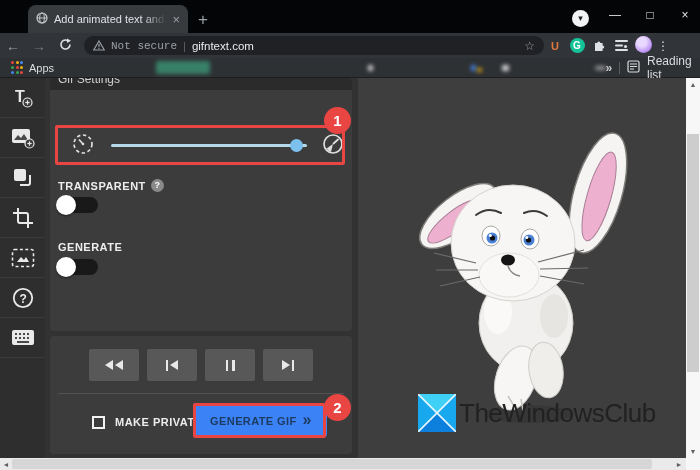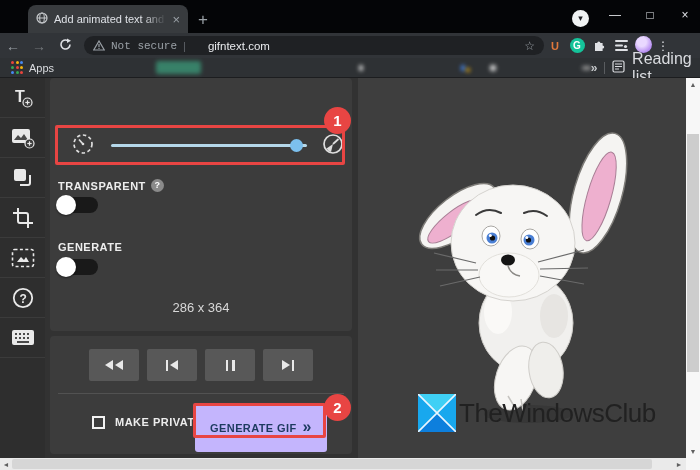--- a/index.html
+++ b/index.html
@@ -21,39 +21,39 @@
   .winctl { top:8px; color:#dfe1e5; font-size:12px; width:20px; text-align:center; }
 
   #toolbar { left:0; top:33px; width:700px; height:25px; background:#313438;
              display:flex; align-items:center; }
   .navbtn { font-size:14px; width:26px; text-align:center; }
   #addressbar { width:460px; height:19px; background:#1f2124; border-radius:10px;
                 display:flex; align-items:center; padding:0 9px; gap:6px; margin-left:6px; }
   #warn-icon svg { display:block; }
   #not-secure { color:#9aa0a6; font-size:11px;font-family:Liberation Mono, monospace; }
   .addr-sep { color:#5f6368; font-size:11px; }
-  #url { color:#e8eaed; font-size:11.5px;margin-left:16px; }
+  #url { color:#e8eaed; font-size:11.5px; }
   #addr-star { margin-left:auto; color:#9aa0a6; font-size:12px; }
   .ext { width:22px; text-align:center; font-size:11px; font-weight:bold; }
   #ext-media { display:flex; align-items:center; justify-content:center; }
   #avatar { width:17px; height:17px; border-radius:50%;
             background:radial-gradient(circle at 40% 35%, #e9d8ff 0 30%, #b78ef2 70%); }
   #menu-dots { color:#dfe1e5; font-size:12px; width:18px; text-align:center; }
 
   #bookmarksbar { left:0; top:58px; width:700px; height:20px; background:#2e3134;
                   display:flex; align-items:center; border-bottom:1px solid #1c1d1f; }
   #apps-icon { width:13px; height:13px; display:grid; grid-template-columns:repeat(3,1fr);
                gap:1.5px; margin:0 6px 0 11px; }
   #apps-icon i { border-radius:50%; width:3px; height:3px; display:block; }
   #apps-label { color:#dadce0; font-size:11px; }
   .blurblob { filter:blur(2px); border-radius:2px; }
   #bm-right { margin-left:auto; display:flex; align-items:center; gap:7px; padding-right:8px; }
   #bm-overflow { color:#c7cacd; font-size:12px; font-weight:bold; }
   .bm-sep { width:1px; height:12px; background:#5a5d60; }
-  #reading-list-label { color:#dadce0; font-size:16px; }
+  #reading-list-label { color:#dadce0; font-size:12px; }
 
   
   #page { left:0; top:78px; width:700px; height:392px; background:#323232; }
   #side-toolbar { left:0; top:0; width:45px; height:380px; background:#2e2e2e; }
   .tool { width:45px; height:40px; display:flex; align-items:center; justify-content:center;
           border-bottom:1px solid #3b3b3b; }
   .tool svg { display:block; }
 
   .card { position:absolute; background:#3c3c3c; border-radius:4px; }
   #card-settings { left:50px; top:0; width:302px; height:253px; }
@@ -92,22 +92,22 @@
            border-right:8px solid #e9e9e9; }
   .tri-r { width:0; height:0; border-top:5px solid transparent; border-bottom:5px solid transparent;
            border-left:8px solid #e9e9e9; }
   .bar-v { width:2.5px; height:11px; background:#e9e9e9; }
   #actions-divider { position:absolute; left:8px; top:57px; width:286px; height:1px; background:#525252; }
   #private-row { position:absolute; left:0; top:66px; width:302px; height:40px;
                  display:flex; align-items:center; }
   #private-checkbox { width:13px; height:13px; border:2px solid #f2f2f2; margin-left:42px;
                       background:transparent; }
   #make-private-label { margin-left:10px; }
-  #generate-btn { position:absolute; left:145px; top:68px; width:132px; height:48px;
-                  background:#c4b5fd; border:none; border-radius:3px; color:#1d3a5f;
+  #generate-btn { position:absolute; left:145px; top:68px; width:132px; height:33px;
+                  background:#3b82f6; border:none; border-radius:3px; color:#1d3a5f;
                   font-family:"Liberation Sans",sans-serif; font-size:11px; font-weight:bold;
                   letter-spacing:.4px; display:flex; align-items:center; justify-content:center; gap:6px; }
   #generate-btn .chev { font-size:16px; font-weight:bold; margin-top:-2px; }
 
   
   .ann-rect { position:absolute; border:3px solid #e84543; border-radius:2px; z-index:6; pointer-events:none; }
   #ann-rect-1 { left:55px; top:47px; width:290px; height:40px; }
   #ann-rect-2 { left:193px; top:325px; width:133px; height:35px; }
   .ann-circle { position:absolute; width:27px; height:27px; border-radius:50%; background:#e84543;
                 color:#fff; font-size:15px; font-weight:bold; text-align:center; line-height:27px; z-index:7; }
@@ -287,20 +287,23 @@
               <rect x="8" y="8" width="2" height="2"></rect>
               <rect x="12" y="8" width="2" height="2"></rect>
               <rect x="16" y="8" width="2" height="2"></rect>
               <rect x="6" y="12" width="12" height="2"></rect>
             </g>
           </svg>
       </div>
     </div>
 
     <div class="card" id="card-settings">
+      <div id="panel-header">
+        <span>Gif Settings</span>
+      </div>
       <div id="speed-row">
         <span id="slow-icon">
           <svg width="24" height="24" viewBox="0 0 24 24">
               <circle cx="12" cy="12" r="9" fill="none" stroke="#dedede" stroke-width="1.7" stroke-dasharray="3.4 2.6"></circle>
               <line x1="12" y1="12" x2="8" y2="7.5" stroke="#dedede" stroke-width="1.7"></line>
               <circle cx="12" cy="12" r="1.3" fill="#dedede"></circle>
             </svg>
         </span>
         <div id="speed-slider">
           <div id="speed-thumb"></div>
@@ -317,21 +320,20 @@
         <span class="lbl">TRANSPARENT</span>
         <span class="help-badge">?</span>
       </div>
       <div class="toggle" id="toggle-transparent">
           <div class="knob"></div>
         </div>
       <div id="reverse-label" class="lbl">GENERATE</div>
       <div class="toggle" id="toggle-reverse">
           <div class="knob"></div>
         </div>
-      <div id="dimensions">286 x 364</div>
     </div>
 
     <div class="card" id="card-actions">
       <div id="playback">
         <div class="pb-btn">
             <span class="tri-l"></span>
             <span class="tri-l"></span>
           </div>
         <div class="pb-btn">
             <span class="bar-v"></span>

